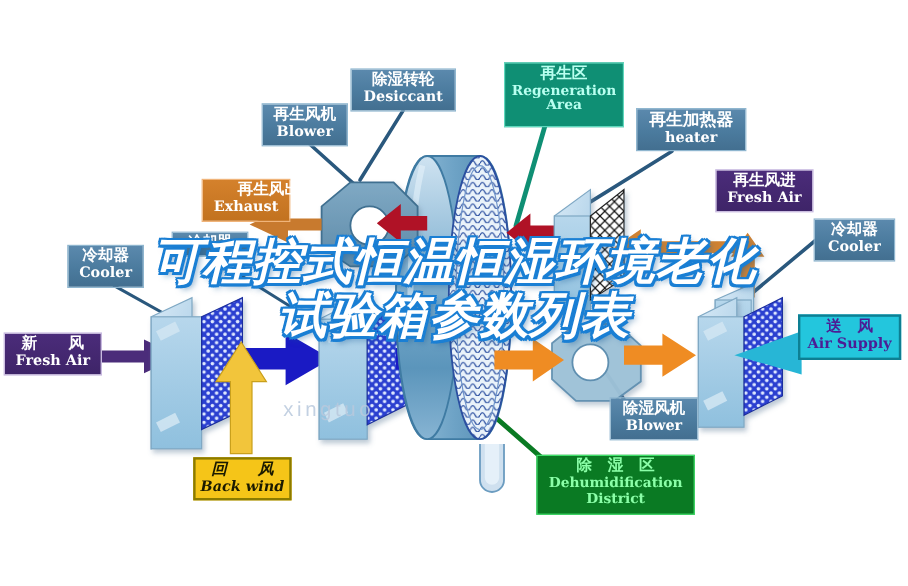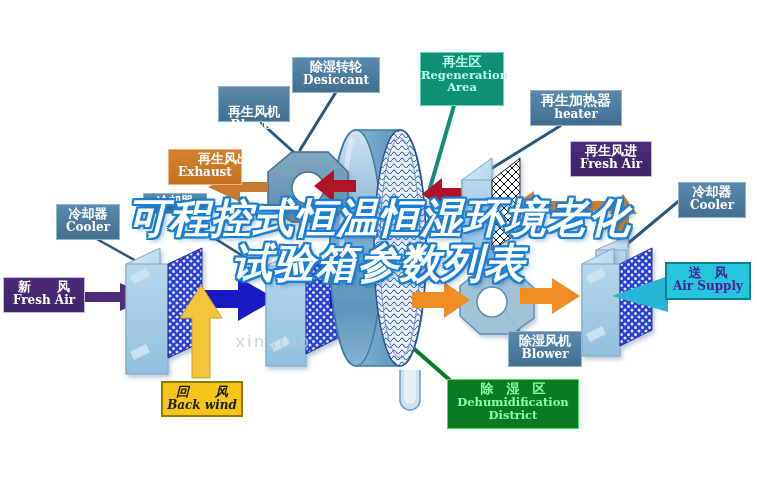--- a/index.html
+++ b/index.html
@@ -222,35 +222,35 @@
     </g>
 
   </svg>
 
   <div class="lbl box-steel" style="left:292px;top:57px;width:88px;height:36px;padding-top:2px;">
     <span class="cn" style="font-size:13px;">除湿转轮</span>
     <span class="en" style="font-size:12px;">Desiccant</span>
   </div>
 
   <div class="lbl box-steel" style="left:218px;top:86px;width:72px;height:36px;padding-top:2px;">
-    <span class="cn" style="font-size:13px;margin-top:16px;">再生风机</span>
+    <span class="cn" style="font-size:13px;">再生风机</span>
     <span class="en" style="font-size:12px;">Blower</span>
   </div>
 
-  <div class="lbl box-teal" style="left:420px;top:52px;width:84px;height:54px;padding-top:2px;">
+  <div class="lbl box-teal" style="left:420px;top:52px;width:100px;height:54px;padding-top:2px;">
     <span class="cn" style="font-size:13px;">再生区</span>
     <span class="en" style="font-size:11.5px;white-space:normal;line-height:1.1;">Regeneration Area</span>
   </div>
 
   <div class="lbl box-steel" style="left:530px;top:90px;width:92px;height:36px;padding-top:2px;">
     <span class="cn" style="font-size:14px;">再生加热器</span>
     <span class="en" style="font-size:12px;">heater</span>
   </div>
 
-  <div class="lbl box-purple" style="left:570px;top:141px;width:82px;height:36px;padding-top:2px;">
+  <div class="lbl box-purple" style="left:596px;top:141px;width:82px;height:36px;padding-top:2px;">
     <span class="cn" style="font-size:13px;">再生风进</span>
     <span class="en" style="font-size:12px;">Fresh Air</span>
   </div>
 
   <div class="lbl box-orange" style="left:168px;top:149px;width:74px;height:36px;padding-top:2px;">
     <span class="cn" style="font-size:13px;margin-left:29px;">再生风出</span>
     <span class="en" style="font-size:12px;">Exhaust</span>
   </div>
 
   <div class="lbl box-steel" style="left:678px;top:182px;width:68px;height:36px;padding-top:2px;">

